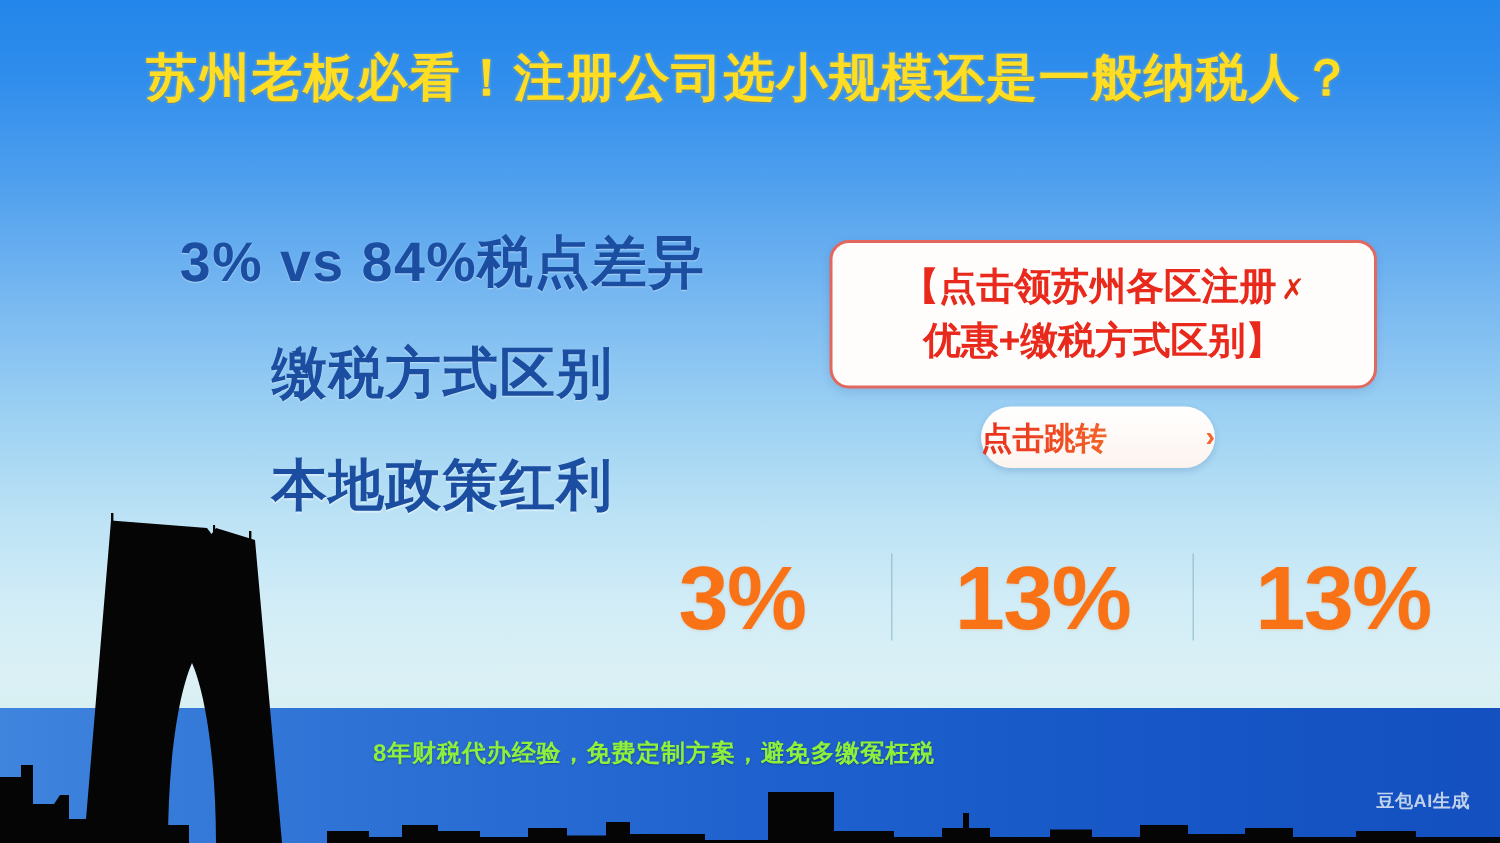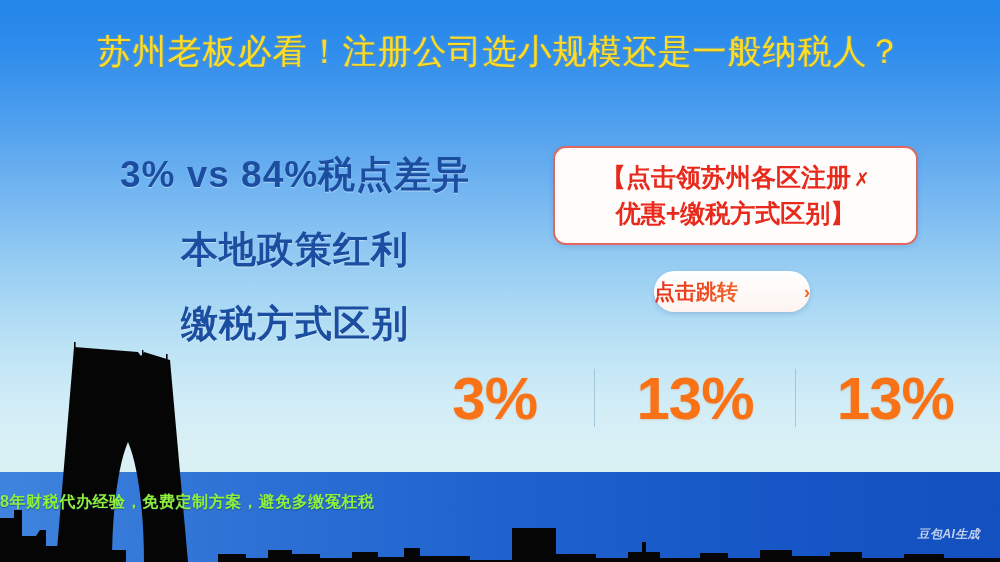--- a/index.html
+++ b/index.html
@@ -29,38 +29,38 @@
   }
   .skyline{ position:absolute; left:0; bottom:0; width:1000px; height:240px; }
   .gate{ position:absolute; left:38px; bottom:0; width:180px; height:232px; }
 
   
   .headline{
     position:absolute; left:0; top:29px; width:1000px;
     text-align:center; white-space:nowrap;
   }
   .headline span{
-    font-size:34px; font-weight:normal; color:#ffdd22; letter-spacing:1px;
+    font-size:34px; font-weight:bold; color:#ffdd22; letter-spacing:1px;
     text-shadow:0 1px 0 rgba(120,80,0,.35), 0 0 2px rgba(255,235,120,.55);
   }
 
   
   .bullets{ position:absolute; left:75px; top:150px; width:440px; }
   .bullets .line{
     color:#1b4ea0; font-weight:bold; font-size:37px;
     letter-spacing:1px; text-align:center; white-space:nowrap;
     text-shadow:0 1px 1px rgba(255,255,255,.45);
   }
   .bullets .l1{ text-align:center; }
   .bullets .l2{ margin-top:24px; }
   .bullets .l3{ margin-top:25px; }
 
   
   .cta-card{
-    position:absolute; left:553px; top:146px; width:365px; height:99px;
+    position:absolute; left:553px; top:160px; width:365px; height:99px;
     background:#fffdfb; border:2px solid #e2675f; border-radius:13px;
     box-shadow:0 2px 6px rgba(20,60,130,.13);
     display:flex; flex-direction:column; align-items:center; justify-content:center;
   }
   .cta-card .ln{
     color:#e8291c; font-weight:bold; font-size:25px; white-space:nowrap;
     letter-spacing:0px; line-height:1.42;
   }
   .cta-card .x-mark{
     color:#e02a12; font-weight:bold; font-size:19px; margin-left:3px;
@@ -88,32 +88,32 @@
   .pct{
     flex:1 1 0; text-align:center;
     font-size:60px; font-weight:bold; color:#f97316;
     text-shadow:0 1px 2px rgba(190,90,10,.18);
     letter-spacing:-1px;
   }
   .vdiv{ width:1px; height:58px; background:rgba(120,165,190,.5); }
 
   
   .strap{
-    position:absolute; left:0; top:492px; width:872px; 
+    position:absolute; left:0; top:492px; width:872px; text-align:center;
   }
   .strap span{
     font-size:16px; font-weight:bold; color:#8ef03a; letter-spacing:.6px;
     white-space:nowrap; text-shadow:0 1px 1px rgba(10,45,100,.5);
   }
 
   
   .watermark{
     position:absolute; right:20px; top:526px;
     font-size:12px; font-weight:bold; color:#cfdcf0; opacity:.92;
-    letter-spacing:.4px; white-space:nowrap;font-style:italic;
+    letter-spacing:.4px; white-space:nowrap;
   }
 </style>
 </head>
 <body>
 
 <div id="poster">
 
   <div class="water"></div>
 
   <svg class="skyline" viewBox="0 0 1000 240" preserveAspectRatio="none">
@@ -158,22 +158,22 @@
       <rect x="104" y="20" width="1.4" height="7"></rect>
     </g>
   </svg>
 
   <div class="headline">
     <span>苏州老板必看！注册公司选小规模还是一般纳税人？</span>
   </div>
 
   <div class="bullets">
     <div class="line l1">3% vs 84%税点差异</div>
+    <div class="line l2">缴税方式区别</div>
     <div class="line l3">本地政策红利</div>
-    <div class="line l2">缴税方式区别</div>
   </div>
 
   <div class="cta-card">
     <div class="ln">
       <span>【点击领苏州各区注册</span><span class="x-mark">✗</span>
     </div>
     <div class="ln">优惠+缴税方式区别】</div>
   </div>
 
   <div class="jump-pill">

